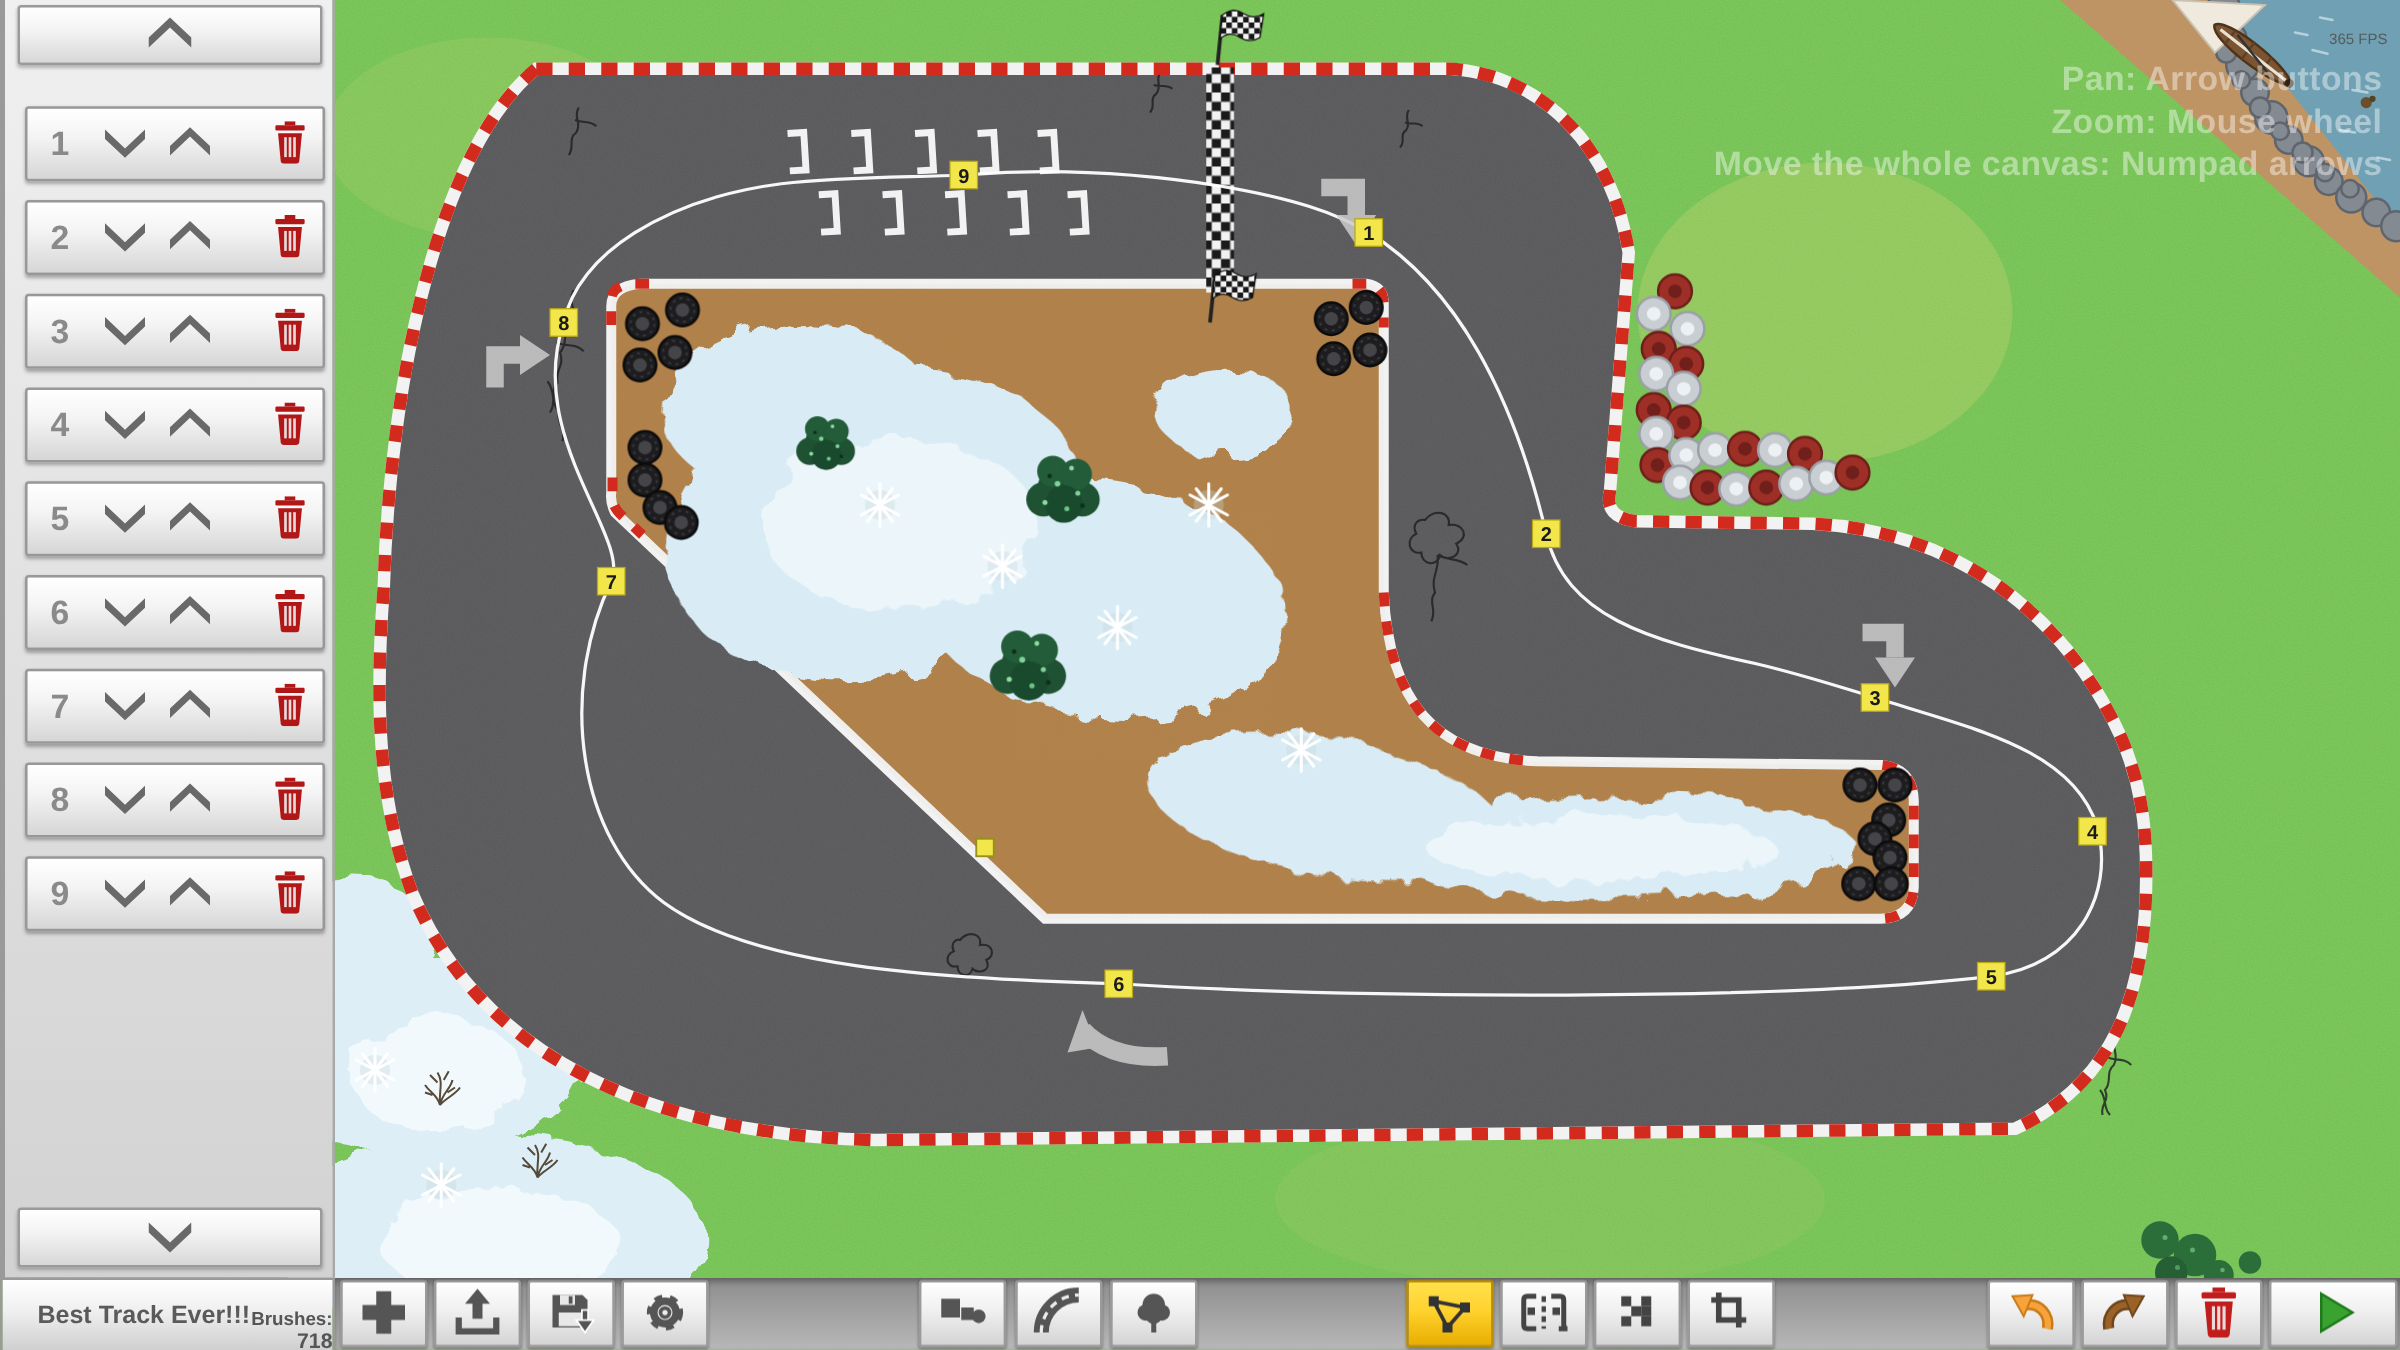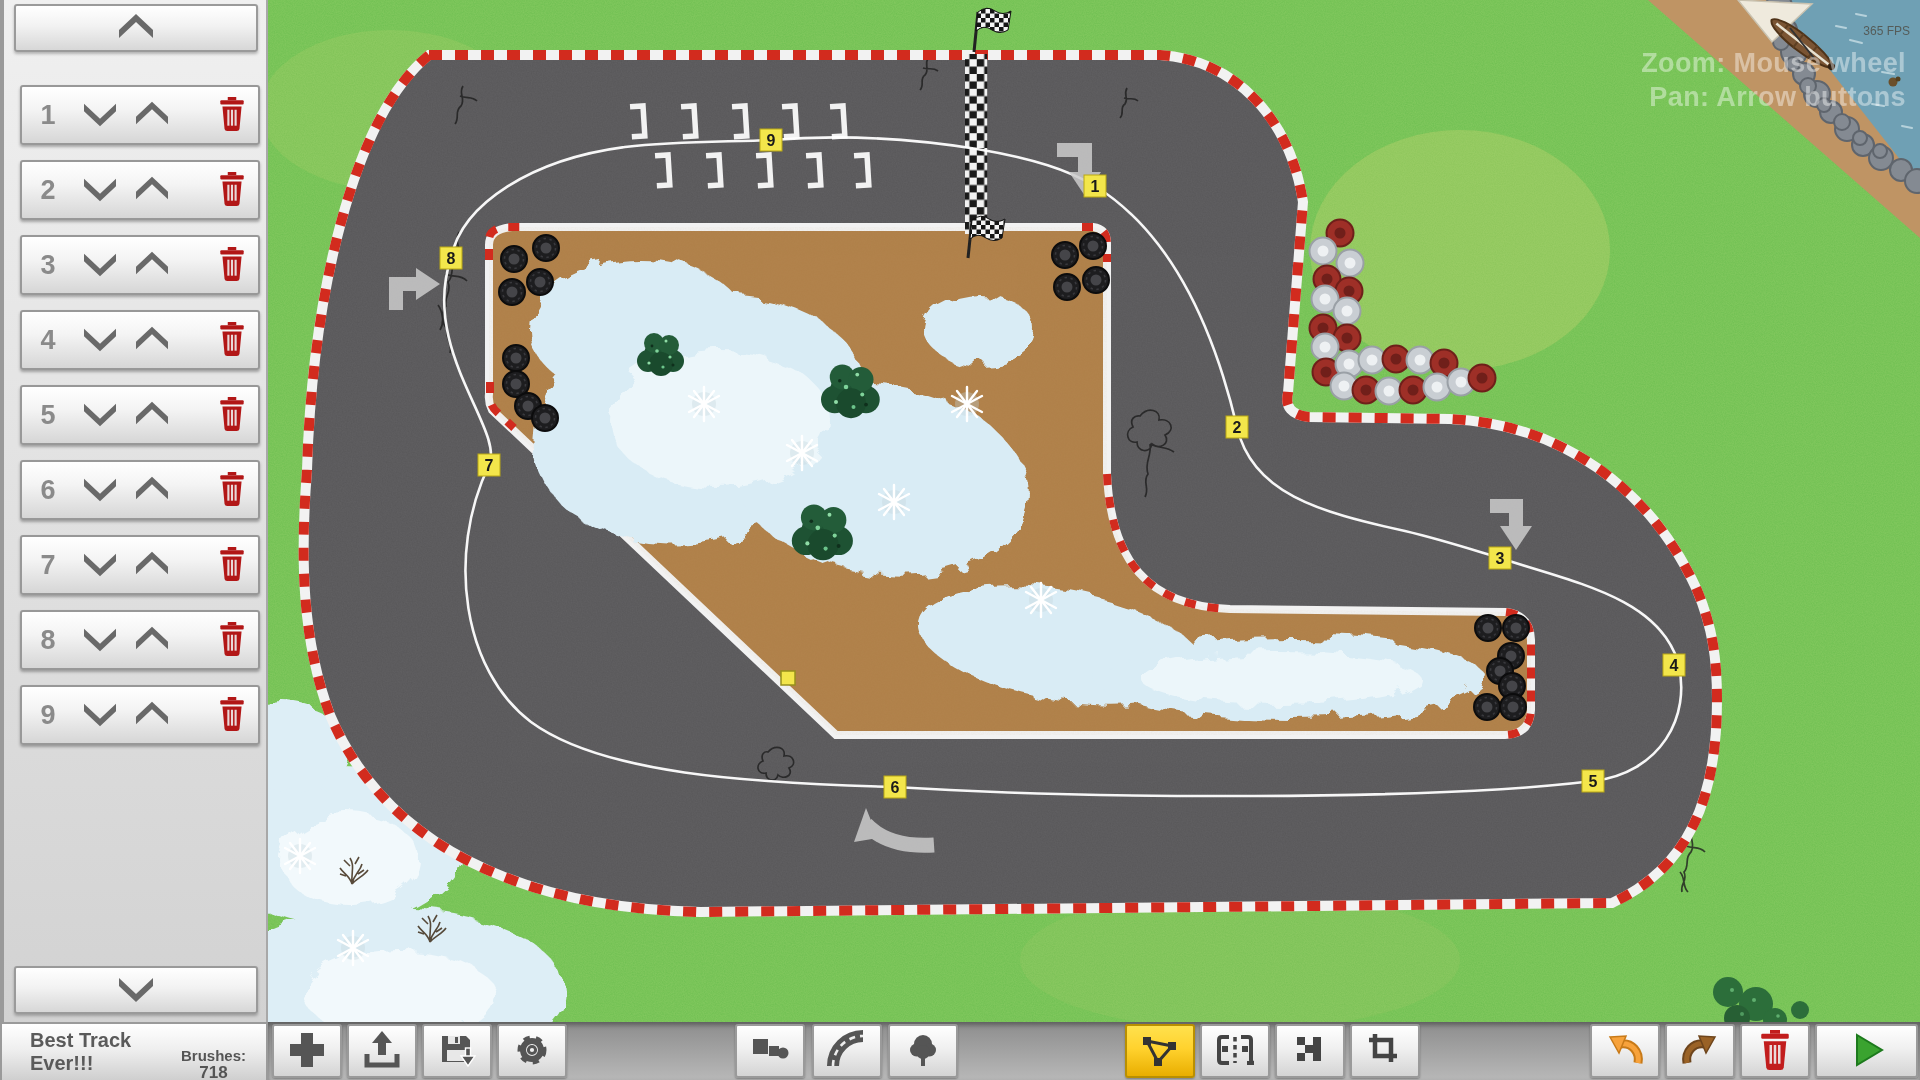--- a/index.html
+++ b/index.html
@@ -22,21 +22,21 @@
     background:linear-gradient(180deg,#ffffff 0%,#f4f4f4 40%,#d6d6d6 100%);
     box-shadow:0 2px 3px rgba(0,0,0,.3);display:flex;align-items:center;}
   .layer-num{width:52px;text-align:center;font-size:27px;font-weight:bold;color:#8a8a8a;}
   .icon-btn{background:none;border:none;padding:0;margin:0 3px;cursor:pointer;display:flex;align-items:center;}
 
   
   #namepanel{position:absolute;left:0;top:1022px;width:268px;height:60px;box-sizing:border-box;
     border:2px solid #9a9a9a;background:linear-gradient(180deg,#ffffff 0%,#efefef 45%,#cfcfcf 100%);
     display:flex;align-items:center;}
   #track-name{font-size:20px;font-weight:bold;color:#5a5a5a;padding-left:28px;flex:1;}
-  #brushes{padding-right:20px;text-align:center;line-height:17px;margin-top:24px;}
+  #brushes{padding-right:0;text-align:right;line-height:17px;margin-top:24px;}
   #brushes .b1{font-size:15px;font-weight:bold;color:#555;}
   #brushes .b2{font-size:17px;font-weight:bold;color:#555;}
   #toolbar{position:absolute;left:268px;top:1022px;width:1652px;height:58px;
     background:linear-gradient(180deg,#8d8d8d,#b8b8b8);box-shadow:inset 0 3px 5px rgba(0,0,0,.35);}
   .tb{position:absolute;top:2px;height:54px;width:70px;box-sizing:border-box;
     border:2px solid #9a9a9a;border-radius:3px;cursor:pointer;
     background:linear-gradient(180deg,#ffffff 0%,#f0f0f0 45%,#d4d4d4 100%);
     box-shadow:0 1px 2px rgba(0,0,0,.3);display:flex;align-items:center;justify-content:center;}
   .tb.active{background:linear-gradient(180deg,#ffe14d 0%,#ffd22e 45%,#e9ae00 100%);border-color:#b98f00;}
 
@@ -462,22 +462,23 @@
         <circle cx="1775" cy="1020" r="12" fill="#2c6e3a"></circle>
     <circle cx="1800" cy="1010" r="9" fill="#2c6e3a"></circle>
     <circle cx="1732" cy="990" r="2" fill="#5fae6e"></circle>
         <circle cx="1754" cy="1000" r="2" fill="#5fae6e"></circle>
     <circle cx="1742" cy="1014" r="2" fill="#4f9a5f"></circle>
         <circle cx="1778" cy="1016" r="1.8" fill="#5fae6e"></circle>
   </g>
 </svg>
 
 <div id="hints">
+      <div>Pan: Arrow buttons</div>
       <div>Zoom: Mouse wheel</div>
-      <div>Pan: Arrow buttons</div>
+      <div>Move the whole canvas: Numpad arrows</div>
     </div>
 <div id="fps">365 FPS</div>
 
 <aside id="sidebar">
   <button class="panel-btn" id="scroll-up">
     <span>
       <svg width="60" height="34" viewBox="0 0 40 34">
             <polygon points="3,20 20,4 37,20 37,28 20,12 3,28" fill="#696969"></polygon>
           </svg>
     </span>

